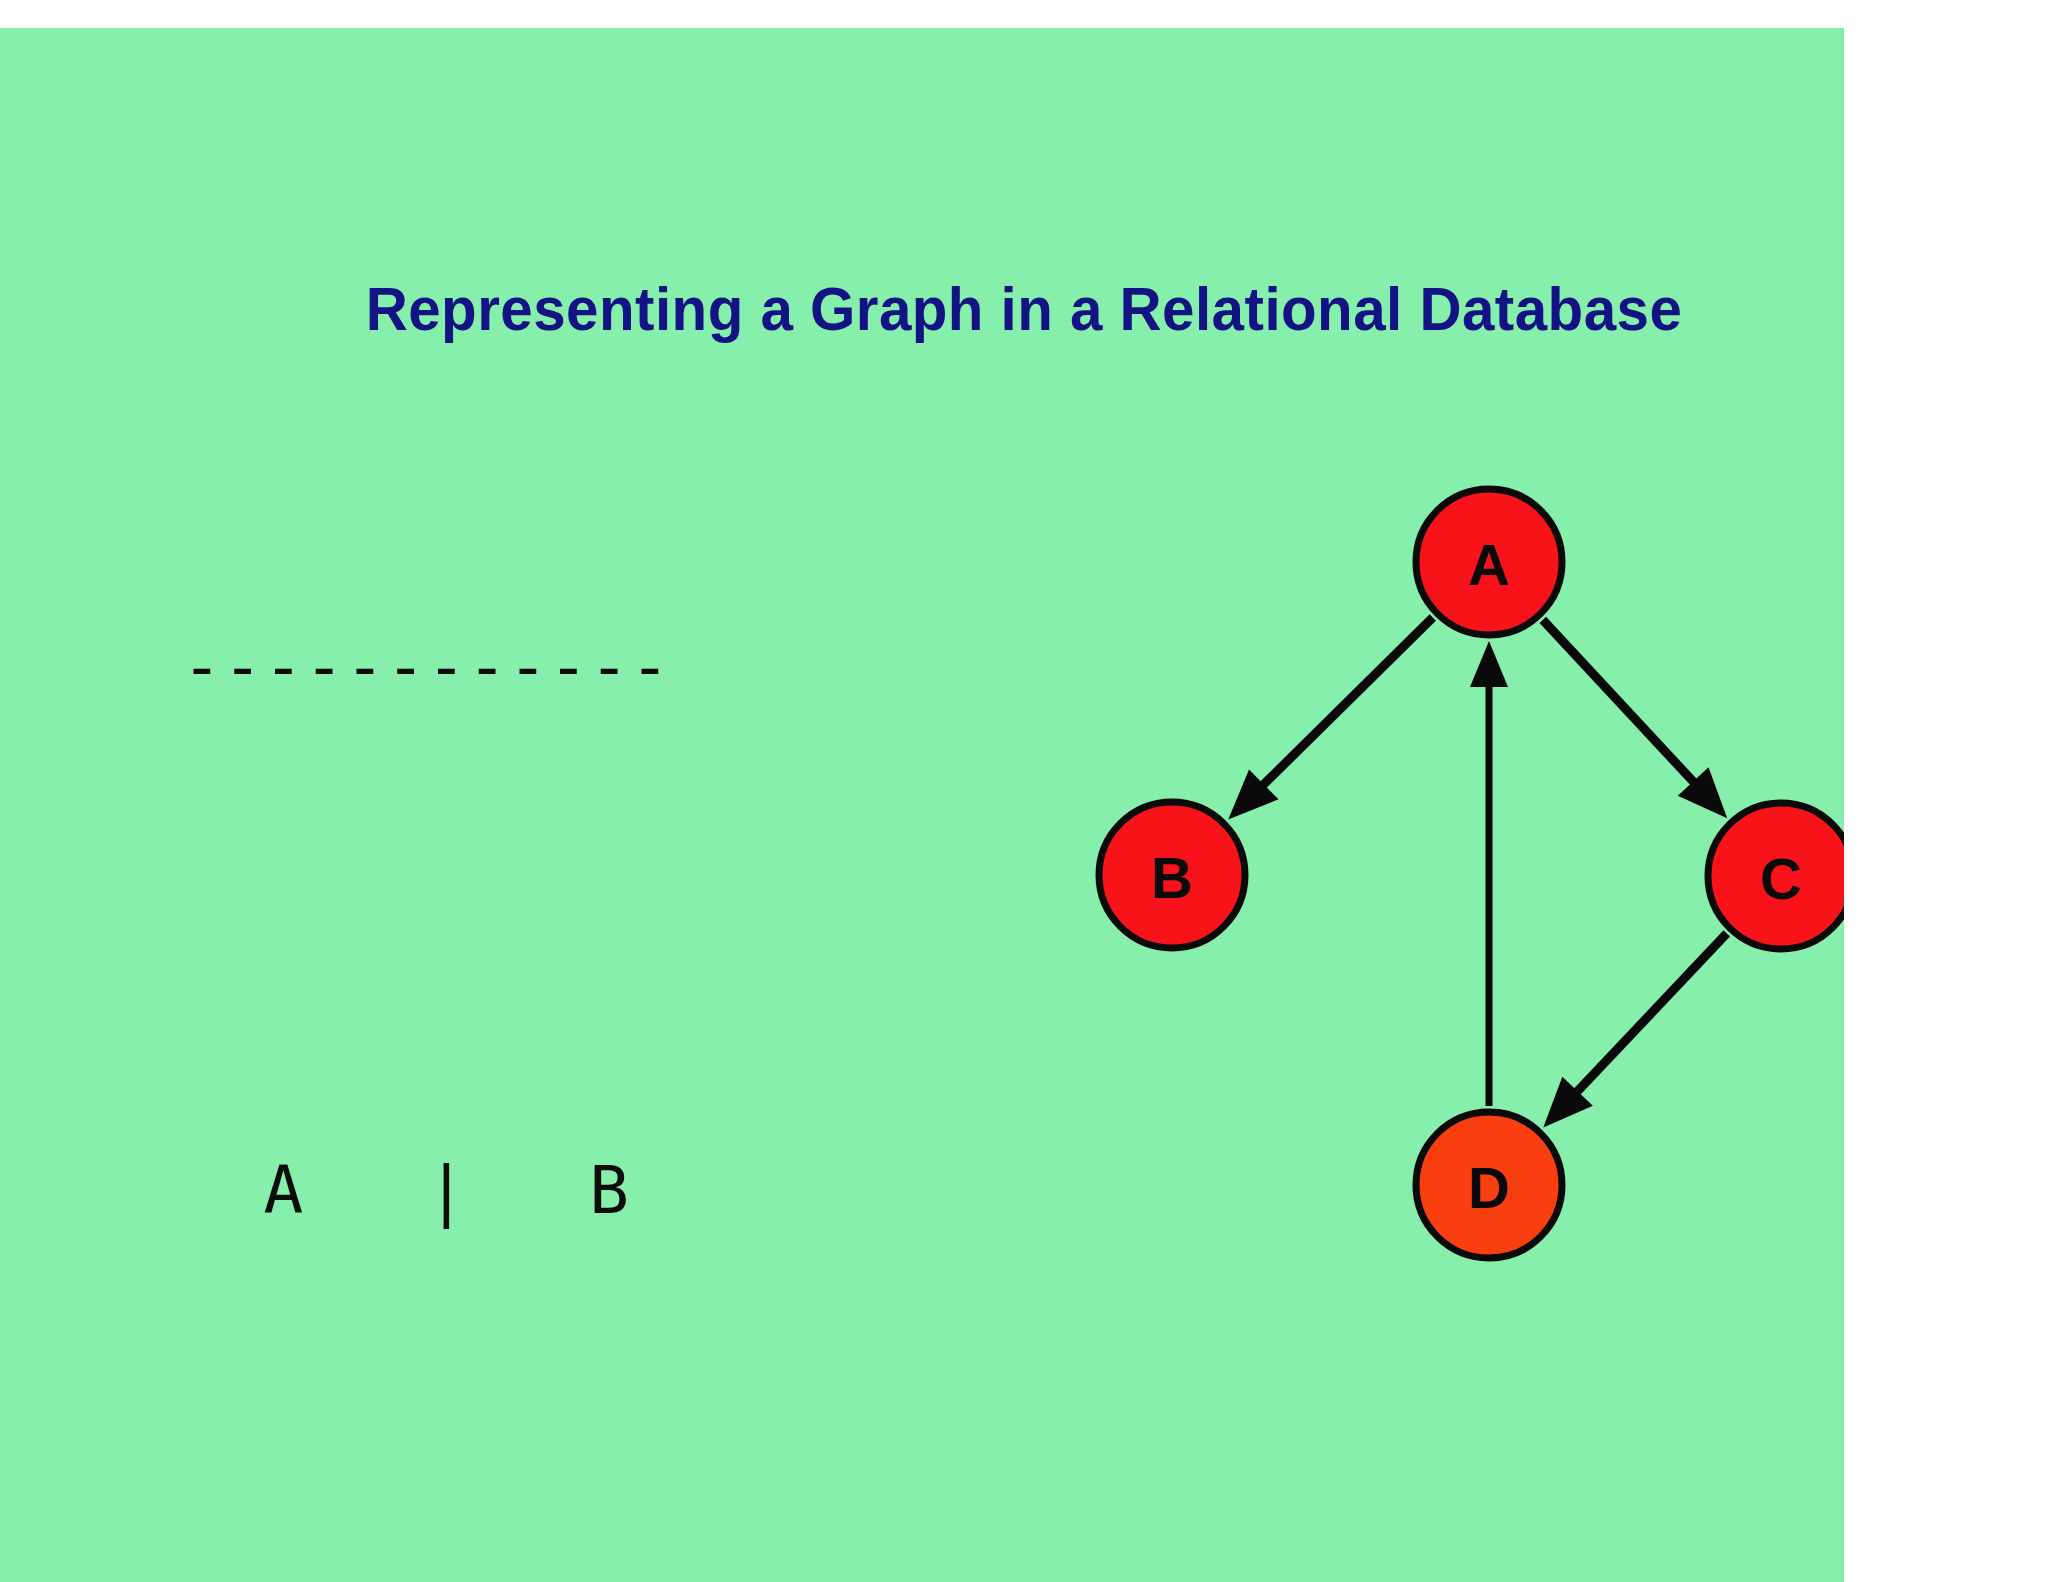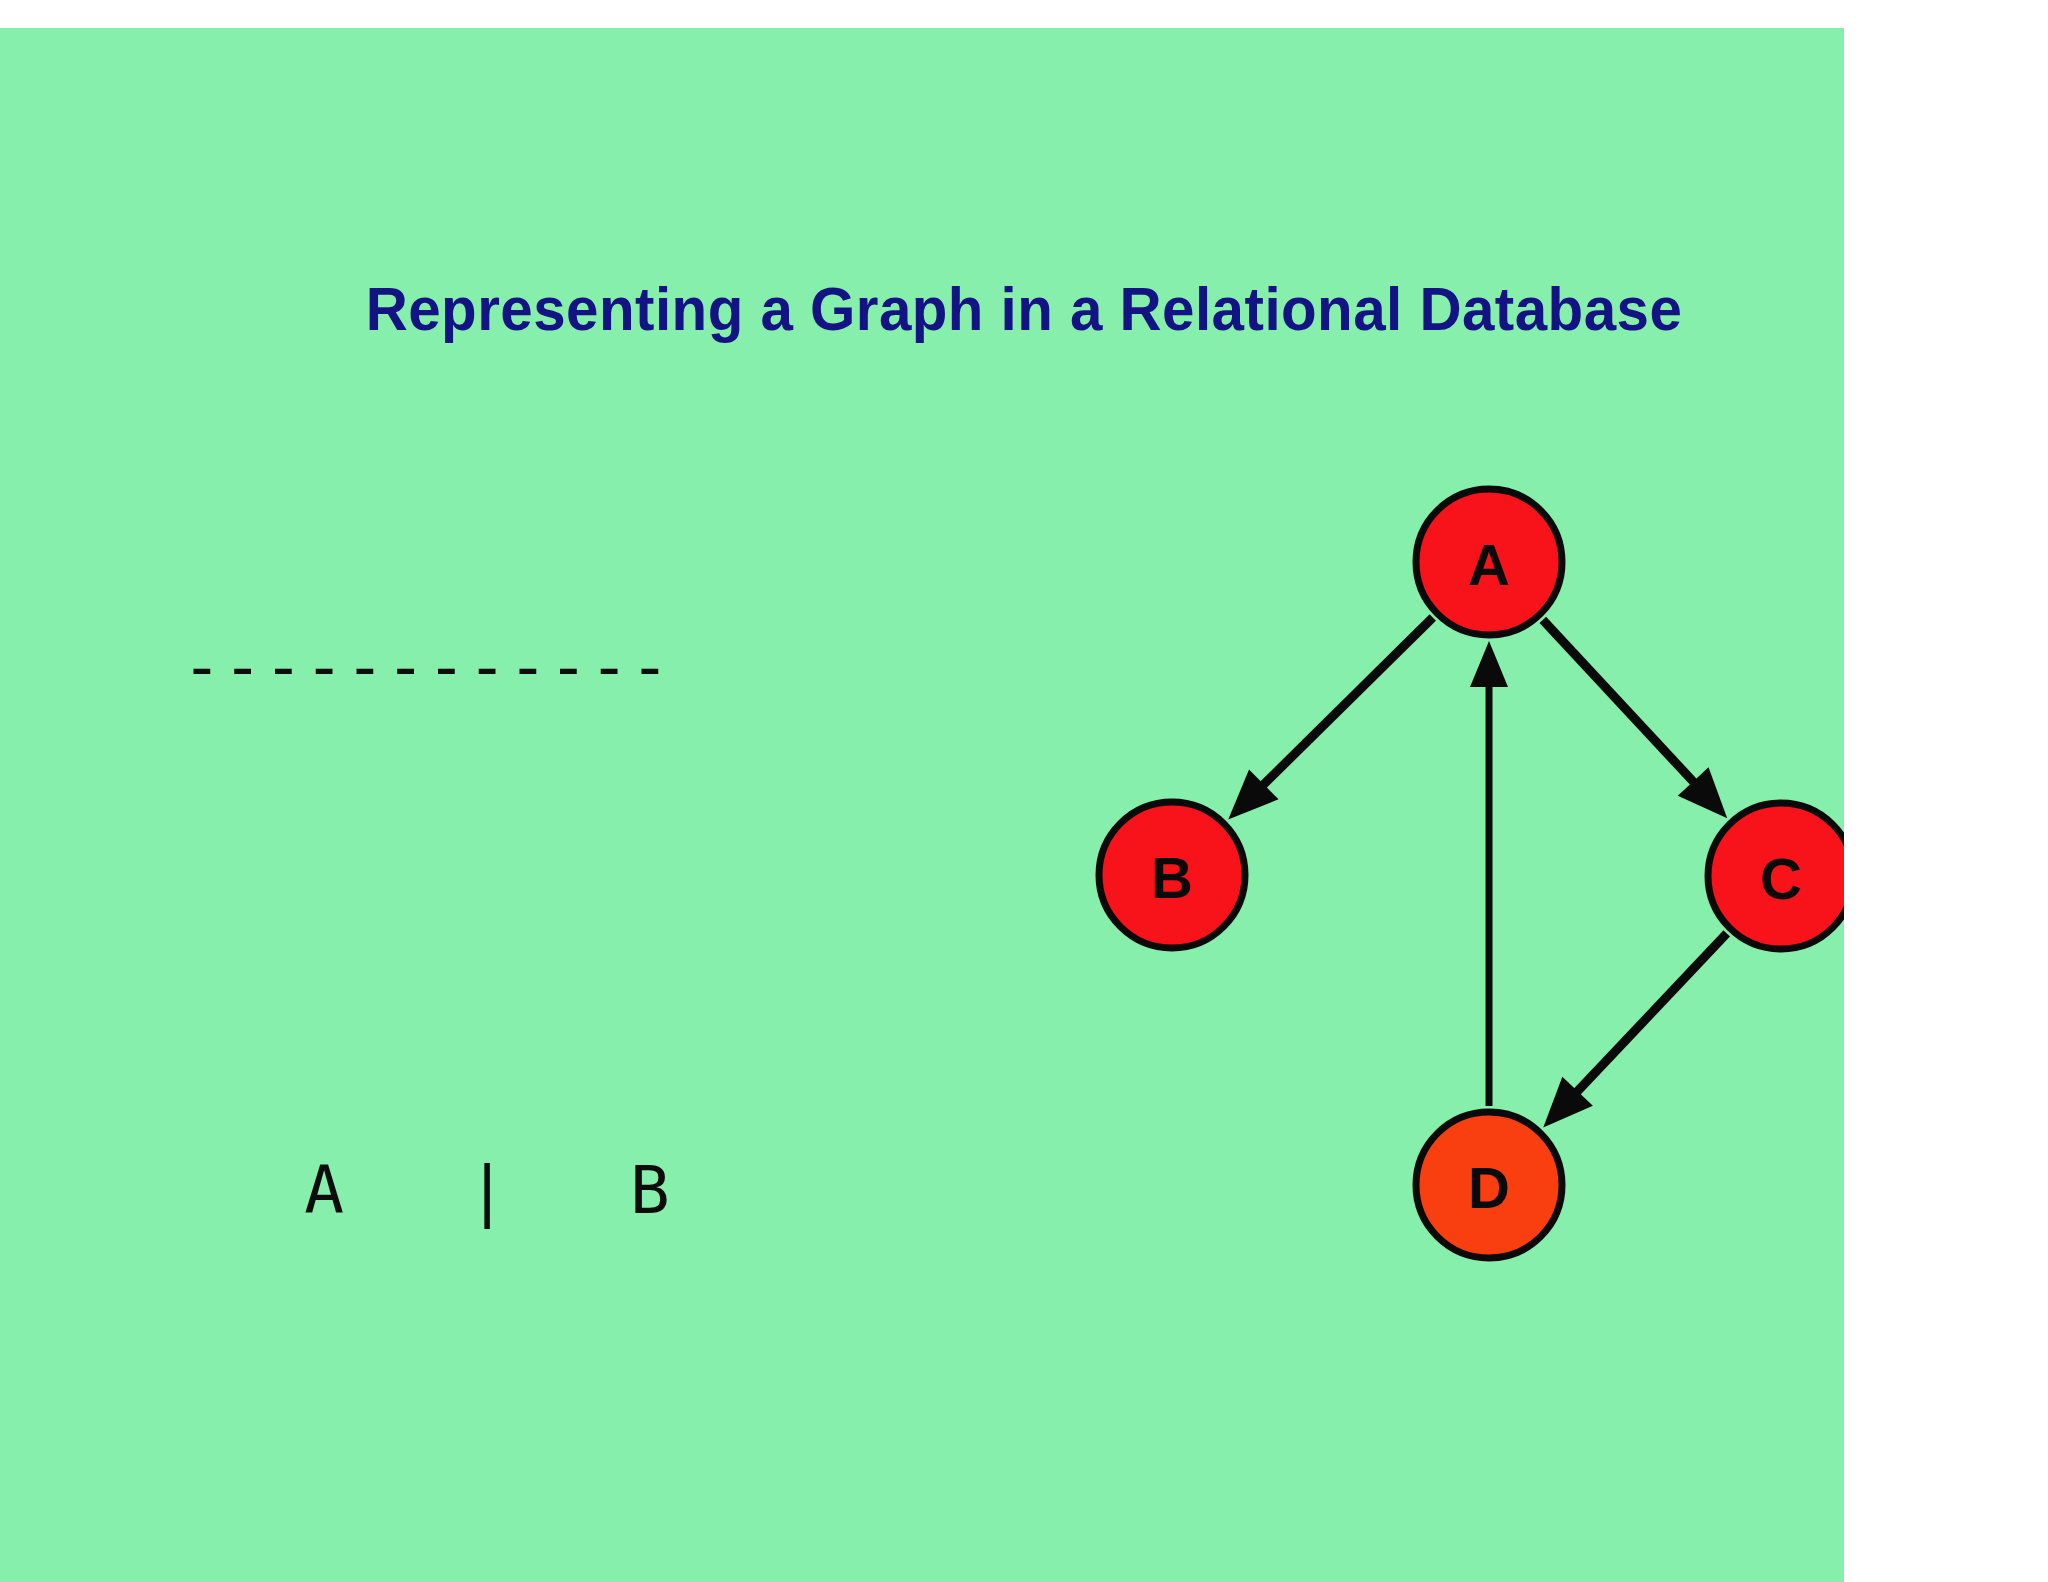--- a/index.html
+++ b/index.html
@@ -45,21 +45,21 @@
     font-family: "DejaVu Sans Mono", "Liberation Mono", monospace;
     font-size: 66px;
     line-height: 98px;
     color: #0c0c0c;
     white-space: pre;
     letter-spacing: 1px;
   }
   #edge-table .tbl-header { display: block; }
   #edge-table .tbl-rule   { display: block; margin-top: 2px; }
   #edge-table .tbl-body   { display: block; margin-top: 34px; }
-  #edge-table .tbl-row    { display: block; text-align: right; }
+  #edge-table .tbl-row    { display: block; }
 
   
   #graph-figure {
     position: absolute;
     left: 1060px;
     top: 420px;
     width: 940px;
     height: 840px;
   }
   #graph-svg { display: block; width: 940px; height: 840px; }

